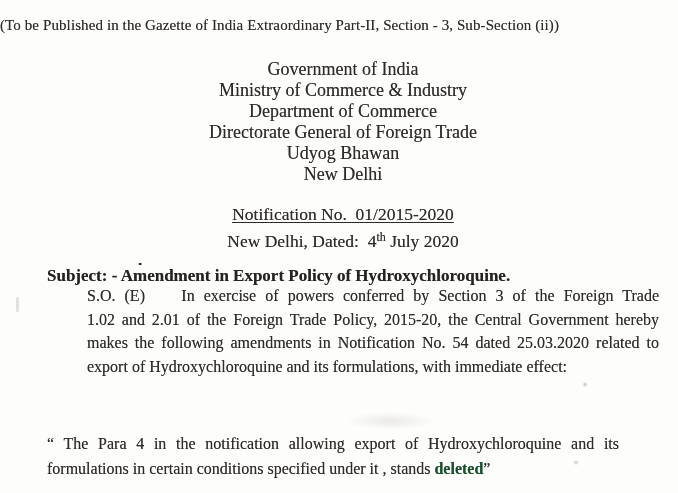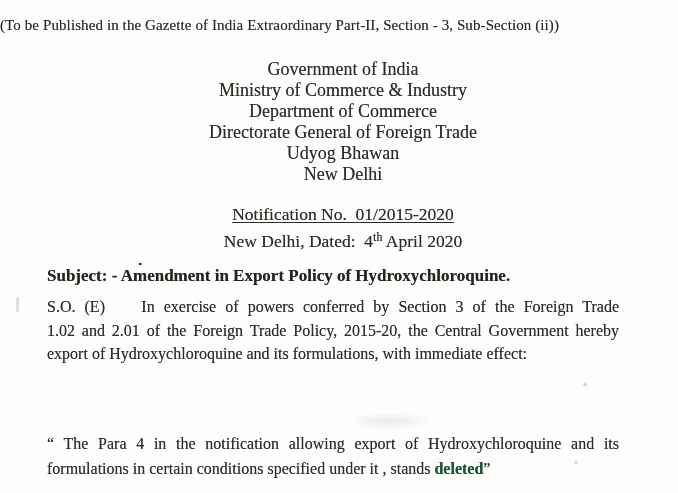--- a/index.html
+++ b/index.html
@@ -61,21 +61,21 @@
     width: 2.6px; height: 2.6px;
     border-radius: 50%;
     background: #1f1b19;
     transform: translateX(-50%);
   }
   .para {
     position: absolute; left: 47px;
     width: 572px;
     font-size: 16px;
   }
-  .para-1 { top: 295px; line-height: 23.7px; }
+  .para-1 { top: 284px; line-height: 23.7px; margin-left: 40px; }
   .para-2 { top: 431px; line-height: 25px; }
   .jline { text-align: justify; text-align-last: justify; }
   .jline-last { text-align: center; text-align-last: left; }
   .bold-word { font-weight: bold; color: #14532d; }
   
   .artifact { position: absolute; pointer-events: none; }
   .edge-streak {
     left: 16px; top: 297px; width: 2.5px; height: 15px;
     background: #aaa; opacity: 0.35; border-radius: 2px;
   }
@@ -103,28 +103,29 @@
     <div>Government of India</div>
     <div>Ministry of Commerce &amp; Industry</div>
     <div>Department of Commerce</div>
     <div>Directorate General of Foreign Trade</div>
     <div>Udyog Bhawan</div>
     <div>New Delhi</div>
   </div>
 
   <div class="notif-block">
     <div class="underlined">Notification No.&nbsp; 01/2015-2020</div>
-    <div><span>New Delhi, Dated:&nbsp; 4</span><sup class="ord">th</sup><span> April 2020</span></div>
+    <div><span>New Delhi, Dated:&nbsp; 4</span><sup class="ord">th</sup><span> July 2020</span></div>
   </div>
 
   <div class="subject"><span>Subject: - A</span><span class="dot-above">m</span><span>endment in Export Policy of Hydroxychloroquine.</span></div>
 
   <div class="para para-1">
     <div class="jline">S.O. (E)&nbsp;&nbsp;&nbsp; In exercise of powers conferred by Section 3 of the Foreign Trade</div>
     <div class="jline">1.02 and 2.01 of the Foreign Trade Policy, 2015-20, the Central Government hereby</div>
+    <div class="jline">makes the following amendments in Notification No. 54 dated 25.03.2020 related to</div>
     <div class="jline-last">export of Hydroxychloroquine and its formulations, with immediate effect:</div>
   </div>
 
   <div class="para para-2">
     <div class="jline">“ The Para 4 in the notification allowing export of Hydroxychloroquine and its</div>
     <div class="jline-last"><span>formulations in certain conditions specified under it , stands </span><span class="bold-word">deleted</span><span>”</span></div>
   </div>
 
   <div class="artifact edge-streak"></div>
   <div class="artifact speck-1"></div>

